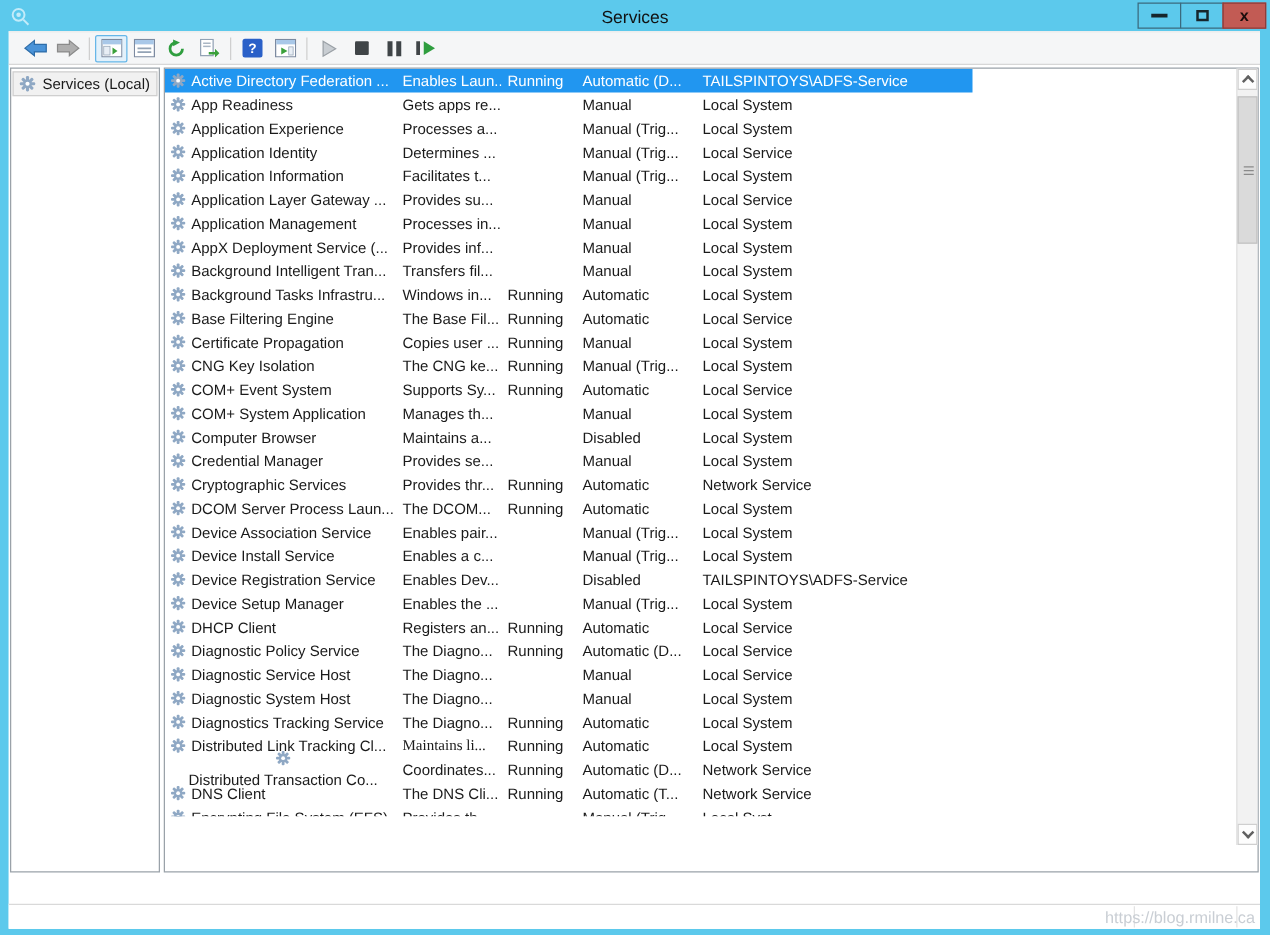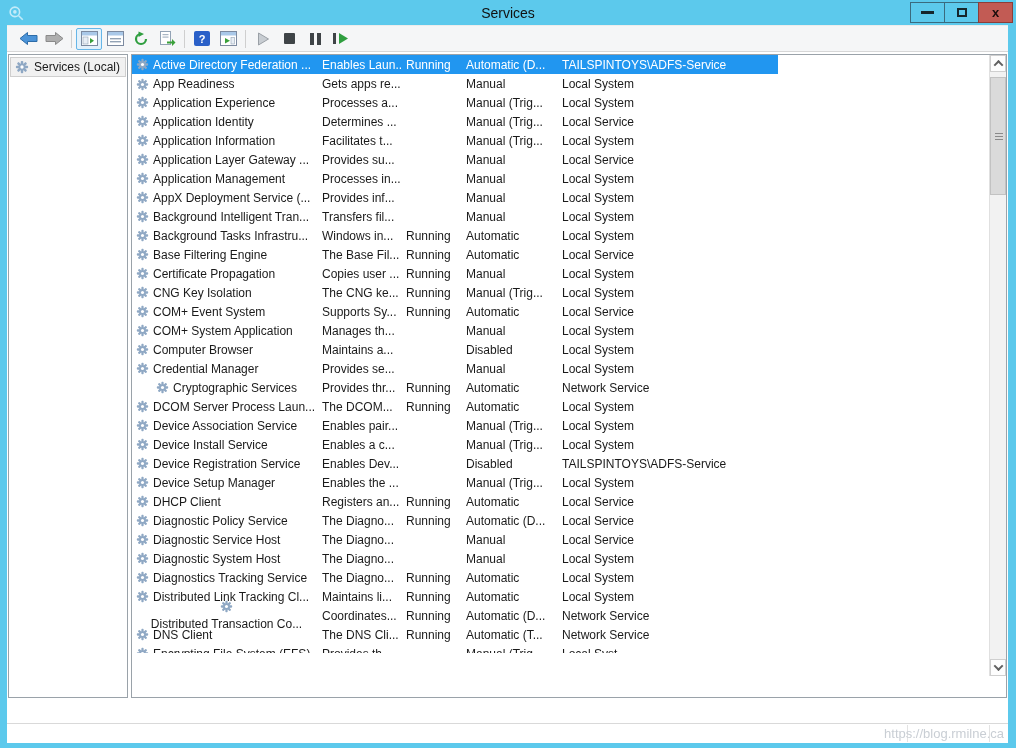--- a/index.html
+++ b/index.html
@@ -241,21 +241,21 @@
                 </svg>
               </span>
       <span class="nm">Active Directory Federation ...</span>
     </span>
     <span class="cell desc" style="width: 84px;">Enables Laun...</span>
     <span class="cell stat" style="width: 60px;">Running</span>
     <span class="cell startup" style="width: 96px;">Automatic (D...</span>
     <span class="cell logon" style="width: 221px;">TAILSPINTOYS\ADFS-Service</span>
   </div>
           <div class="svc-row">
-    <span class="cell name" style="width: 185px; align-items: flex-end;">
+    <span class="cell name" style="width: 185px;">
       <span class="gear">
                 <svg width="13" height="13" viewBox="0 0 16 16">
   <g fill="#8fa8c4">
                     <rect x="6.6" y="1" width="2.8" height="14" rx="1"></rect>
   <rect x="1" y="6.6" width="14" height="2.8" rx="1"></rect>
   <rect x="6.6" y="1" width="2.8" height="14" rx="1" transform="rotate(45 8 8)"></rect>
   <rect x="6.6" y="1" width="2.8" height="14" rx="1" transform="rotate(-45 8 8)"></rect>
   <circle cx="8" cy="8" r="4"></circle>
                   </g>
                   <circle cx="8" cy="8" r="1.9" fill="#fff"></circle>
@@ -577,21 +577,21 @@
                 </svg>
               </span>
       <span class="nm">Credential Manager</span>
     </span>
     <span class="cell desc" style="width: 84px;">Provides se...</span>
     <span class="cell stat" style="width: 60px;"></span>
     <span class="cell startup" style="width: 96px;">Manual</span>
     <span class="cell logon" style="width: 221px;">Local System</span>
   </div>
           <div class="svc-row">
-    <span class="cell name" style="width: 185px; justify-content: center;">
+    <span class="cell name" style="width: 185px;">
       <span class="gear">
                 <svg width="13" height="13" viewBox="0 0 16 16">
   <g fill="#8fa8c4">
                     <rect x="6.6" y="1" width="2.8" height="14" rx="1"></rect>
   <rect x="1" y="6.6" width="14" height="2.8" rx="1"></rect>
   <rect x="6.6" y="1" width="2.8" height="14" rx="1" transform="rotate(45 8 8)"></rect>
   <rect x="6.6" y="1" width="2.8" height="14" rx="1" transform="rotate(-45 8 8)"></rect>
   <circle cx="8" cy="8" r="4"></circle>
                   </g>
                   <circle cx="8" cy="8" r="1.9" fill="#fff"></circle>
@@ -823,21 +823,21 @@
   <rect x="1" y="6.6" width="14" height="2.8" rx="1"></rect>
   <rect x="6.6" y="1" width="2.8" height="14" rx="1" transform="rotate(45 8 8)"></rect>
   <rect x="6.6" y="1" width="2.8" height="14" rx="1" transform="rotate(-45 8 8)"></rect>
   <circle cx="8" cy="8" r="4"></circle>
                   </g>
                   <circle cx="8" cy="8" r="1.9" fill="#fff"></circle>
                 </svg>
               </span>
       <span class="nm">Distributed Link Tracking Cl...</span>
     </span>
-    <span class="cell desc" style="width: 84px;">Maintains li...</span>
+    <span class="cell desc" style="width: 84px; font-family: Liberation Serif, serif;">Maintains li...</span>
     <span class="cell stat" style="width: 60px;">Running</span>
     <span class="cell startup" style="width: 96px;">Automatic</span>
     <span class="cell logon" style="width: 221px;">Local System</span>
   </div>
           <div class="svc-row">
     <span class="cell name" style="width: 185px; flex-direction: column;">
       <span class="gear">
                 <svg width="13" height="13" viewBox="0 0 16 16">
   <g fill="#8fa8c4">
                     <rect x="6.6" y="1" width="2.8" height="14" rx="1"></rect>

